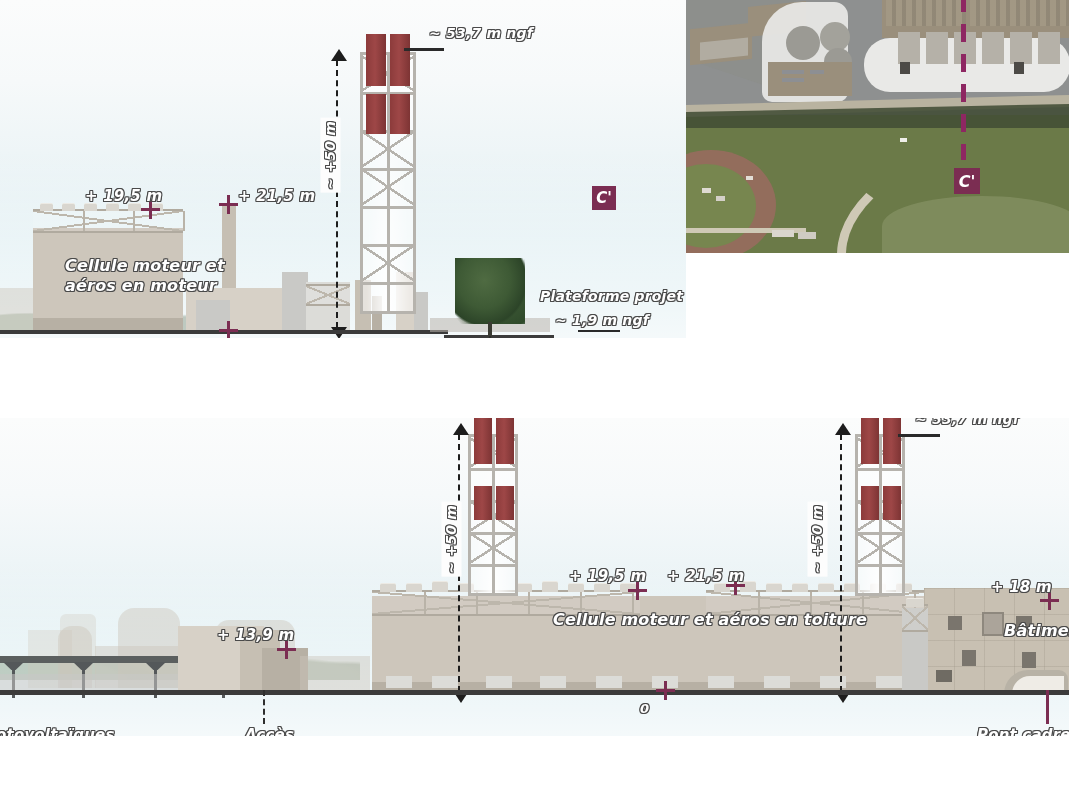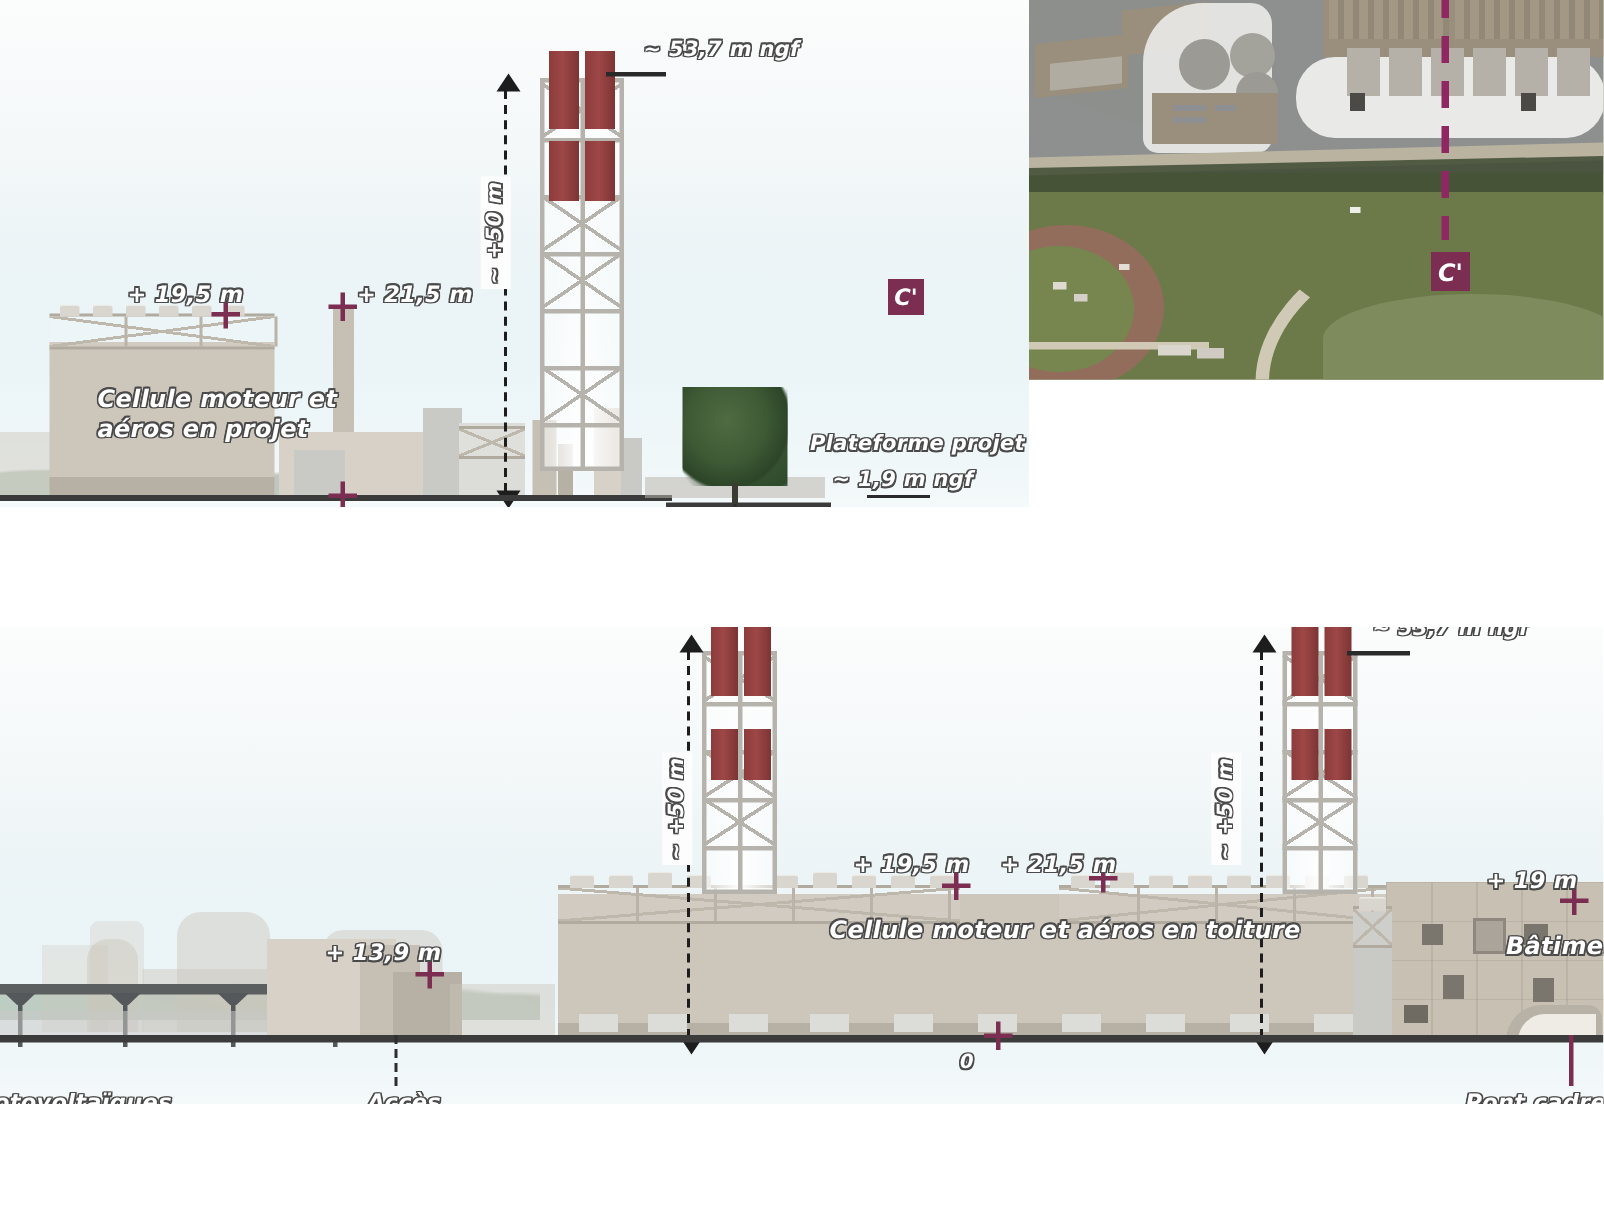--- a/index.html
+++ b/index.html
@@ -242,21 +242,21 @@
     <div class="vtick" style="left:489px;top:336px;width:2px;height:22px;background:#2e2e2e;"></div>
 
     <div class="cross" style="left:141px;top:200px;"></div>
     <div class="cross" style="left:219px;top:195px;"></div>
     <div class="cross" style="left:219px;top:321px;"></div>
 
     <div class="anno ngf" style="left:429px;top:25px;">~ 53,7 m ngf</div>
     <div class="anno lvl" style="left:85px;top:187px;">+ 19,5 m</div>
     <div class="anno lvl" style="left:238px;top:187px;">+ 21,5 m</div>
     <div class="anno bldg" style="left:65px;top:256px;width:120px;">Cellule moteur et</div>
-    <div class="anno bldg" style="left:65px;top:276px;width:120px;">aéros en projet</div>
+    <div class="anno bldg" style="left:65px;top:276px;width:120px;">aéros en moteur</div>
 
     <div class="anno ngf" style="left:540px;top:288px;">Plateforme projet</div>
     <div class="anno ngf" style="left:555px;top:312px;">~ 1,9 m ngf</div>
     <div class="tickbar" style="left:578px;top:330px;width:42px;height:2px;"></div>
 
     <div class="badge" style="left:592px;top:186px;width:24px;height:24px;font-size:15px;">
       <span>C'</span>
     </div>
   </div>
 
@@ -496,21 +496,21 @@
     <div class="cross" style="left:1040px;top:173px;"></div>
     <div class="cross" style="left:656px;top:263px;"></div>
 
     <div class="vtick dash" style="left:263px;top:272px;height:34px;"></div>
     <div class="vtick mag" style="left:1046px;top:272px;height:34px;width:3px;"></div>
 
     <div class="anno ngf" style="left:915px;top:-7px;">~ 53,7 m ngf</div>
     <div class="anno lvl" style="left:217px;top:208px;">+ 13,9 m</div>
     <div class="anno lvl" style="left:569px;top:149px;">+ 19,5 m</div>
     <div class="anno lvl" style="left:667px;top:149px;">+ 21,5 m</div>
-    <div class="anno lvl" style="left:991px;top:160px;">+ 19 m</div>
+    <div class="anno lvl" style="left:991px;top:160px;">+ 18 m</div>
     <div class="anno bldg" style="left:553px;top:192px;">Cellule moteur et aéros en toiture</div>
     <div class="anno bldg" style="left:1004px;top:203px;">Bâtiment</div>
     <div class="anno zero" style="left:640px;top:283px;">0</div>
     <div class="anno lvl" style="left:-4px;top:308px;">otovoltaïques</div>
     <div class="anno lvl" style="left:245px;top:308px;">Accès</div>
     <div class="anno lvl" style="left:977px;top:308px;">Pont cadre can</div>
   </div>
 
 </div>
 

